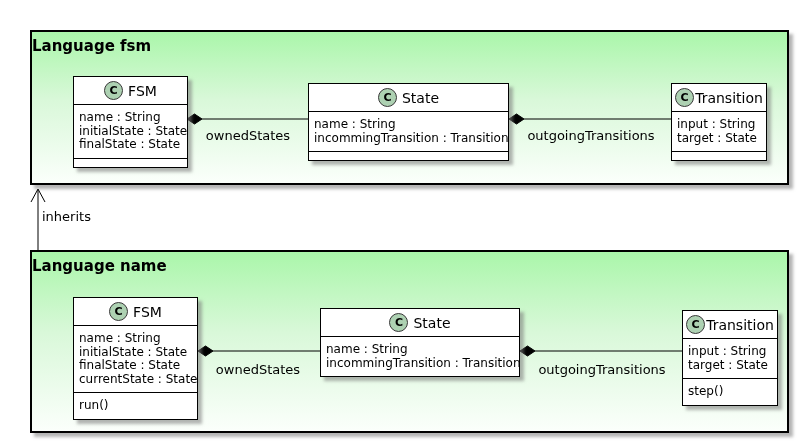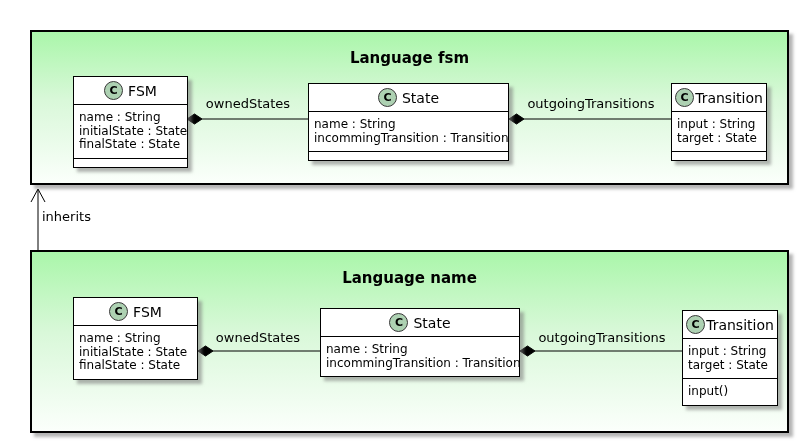--- a/index.html
+++ b/index.html
@@ -13,24 +13,24 @@
     overflow: hidden;
   }
   .pkg {
     position: absolute;
     box-sizing: border-box;
     border: 2px solid #000;
     background: linear-gradient(180deg, #aaf6aa 0%, #d9f8d9 45%, #fbfffb 100%);
     box-shadow: 4px 4px 3px rgba(120,120,120,0.55);
   }
   .pkg-title {
-    text-align: center;
+    text-align: left;
     font-weight: bold;
     font-size: 15px;
-    padding-top: 17px;
+    padding-top: 5px;
   }
   .cls {
     position: absolute;
     box-sizing: border-box;
     background: #ffffff;
     border: 1.5px solid #000;
     box-shadow: 4px 4px 3px rgba(120,120,120,0.55);
   }
   .cls-header {
     height: 27px;
@@ -68,21 +68,21 @@
     pointer-events: none;
   }
   .connectors line, .connectors polyline { stroke: #000; stroke-width: 1; }
   .connectors polygon { fill: #000; stroke: #000; }
   .edge-label {
     position: absolute;
     font-size: 13px;
     line-height: 14px;
     white-space: nowrap;
   }
-  .edge-label.centered { transform: translateX(-50%); }
+  .edge-label.centered { transform: translateX(-50%); margin-top: 32px; }
 </style>
 </head>
 <body>
 
 <div class="canvas">
 
   <div class="pkg" style="left:30px; top:30px; width:759px; height:155px;">
     <div class="pkg-title">Language fsm</div>
   </div>
 
@@ -158,20 +158,24 @@
 
   <div class="cls" style="left:73px; top:297px; width:125px;">
     <div class="cls-header">
       <span class="c-circle">C</span>
       <span class="cls-name">FSM</span>
     </div>
     <div class="cls-rows">
       <div class="row">name : String</div>
       <div class="row">initialState : State</div>
       <div class="row">finalState : State</div>
+      <div class="row">currentState : State</div>
+    </div>
+    <div class="cls-rows">
+      <div class="row">run()</div>
     </div>
   </div>
 
   <div class="cls" style="left:320px; top:308px; width:200px;">
     <div class="cls-header">
       <span class="c-circle">C</span>
       <span class="cls-name">State</span>
     </div>
     <div class="cls-rows">
       <div class="row">name : String</div>
@@ -182,17 +186,17 @@
   <div class="cls" style="left:682px; top:310px; width:96px;">
     <div class="cls-header" style="gap:1px;">
       <span class="c-circle">C</span>
       <span class="cls-name">Transition</span>
     </div>
     <div class="cls-rows">
       <div class="row">input : String</div>
       <div class="row">target : State</div>
     </div>
     <div class="cls-rows">
-      <div class="row">input()</div>
+      <div class="row">step()</div>
     </div>
   </div>
 
 </div>
 
 </body></html>

